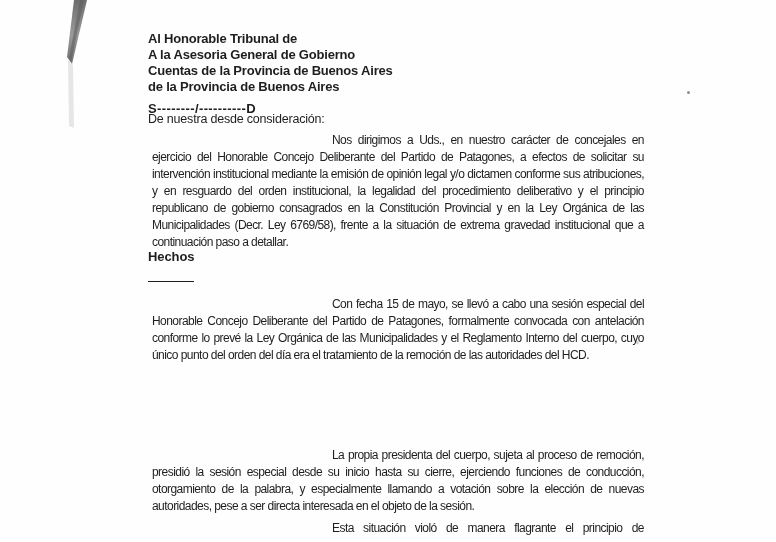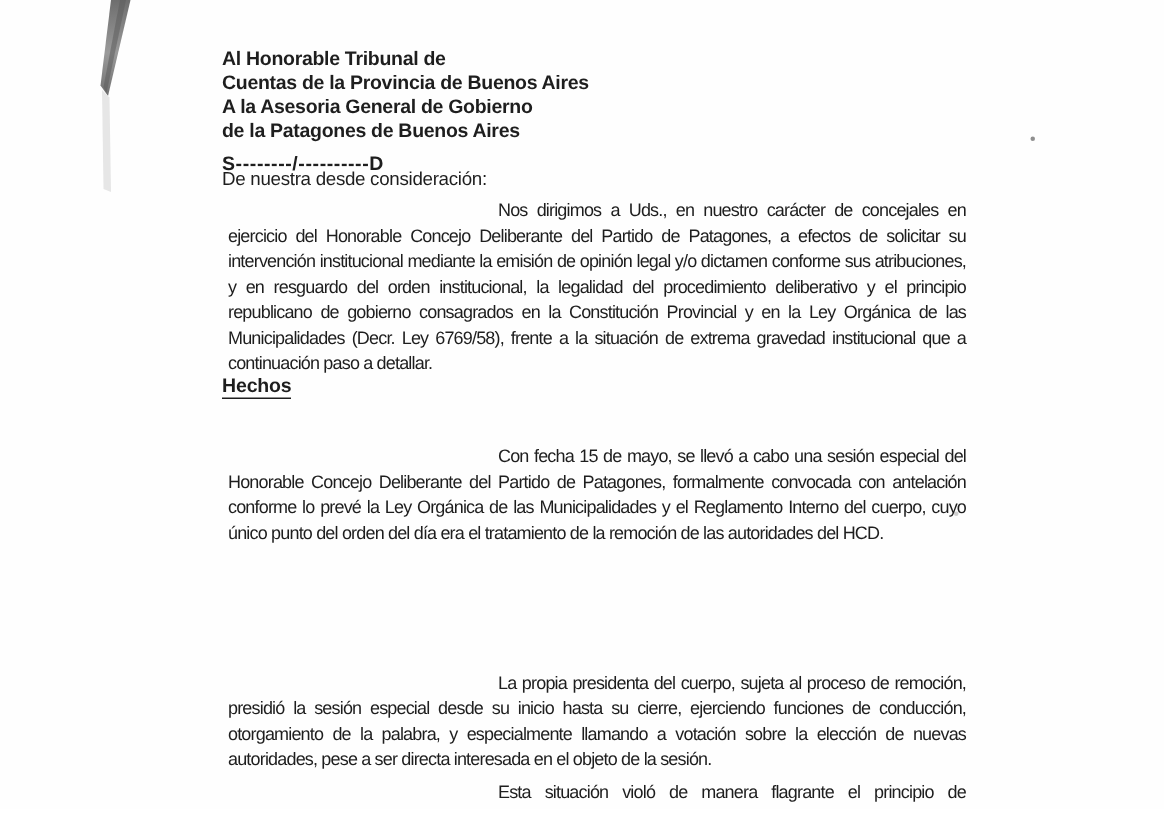--- a/index.html
+++ b/index.html
@@ -15,21 +15,21 @@
   .block{position:absolute;left:148px;width:492px;}
   .recipient{top:31px;font-weight:bold;font-size:13px;line-height:16px;letter-spacing:-0.2px;}
   .despacho{top:101px;font-weight:bold;font-size:13px;line-height:16px;letter-spacing:0.4px;}
   .salutation{top:111px;font-size:12.5px;line-height:16px;letter-spacing:-0.2px;}
   .para{
     margin:4px;font-size:12px;line-height:17px;letter-spacing:-0.55px;
     text-align:justify;text-indent:180px;
   }
   .p1{top:128px;}
   .heading{top:249px;margin:0;font-size:13px;font-weight:bold;letter-spacing:-0.1px;}
-  .heading .u{border-bottom:1.5px solid #1e1e1e;padding-bottom:1px;}
+  .heading .u{border-bottom:1.5px solid #1e1e1e;padding-bottom:17px;}
   .p2{top:292px;}
   .p3{top:370px;}
   .p4{top:443px;}
   .p5{top:516px;text-align-last:justify;}
   .artifact{position:absolute;left:0;top:0;pointer-events:none;}
   .speck{position:absolute;border-radius:50%;}
   .s1{left:687px;top:91px;width:3px;height:3px;background:#8f8f8f;}
   .s2{left:636px;top:341px;width:3px;height:3px;background:#cfcfcf;}
 </style>
 </head>
@@ -48,23 +48,23 @@
     <polygon points="74,0 87,0 72,64 67,57" fill="url(#creaseGrad)"></polygon>
     <polygon points="80,0 84,0 71,62 69,58" fill="#5d5d5d" opacity="0.55"></polygon>
     <polygon points="68,60 73,65 74,128 69,126" fill="#e6e6e6"></polygon>
   </svg>
 
   <div class="speck s1"></div>
   <div class="speck s2"></div>
 
   <div class="block recipient">
     <div>Al Honorable Tribunal de</div>
+    <div>A la Asesoria General de Gobierno</div>
     <div>Cuentas de la Provincia de Buenos Aires</div>
-    <div>A la Asesoria General de Gobierno</div>
-    <div>de la Patagones de Buenos Aires</div>
+    <div>de la Provincia de Buenos Aires</div>
   </div>
 
   <div class="block despacho">S--------/----------D</div>
 
   <div class="block salutation">De nuestra desde consideración:</div>
 
   <p class="block para p1">Nos dirigimos a Uds., en nuestro carácter de concejales en ejercicio del Honorable Concejo Deliberante del Partido de Patagones, a efectos de solicitar su intervención institucional mediante la emisión de opinión legal y/o dictamen conforme sus atribuciones, y en resguardo del orden institucional, la legalidad del procedimiento deliberativo y el principio republicano de gobierno consagrados en la Constitución Provincial y en la Ley Orgánica de las Municipalidades (Decr. Ley 6769/58), frente a la situación de extrema gravedad institucional que a continuación paso a detallar.</p>
 
   <h2 class="block heading">
     <span class="u">Hechos</span>

